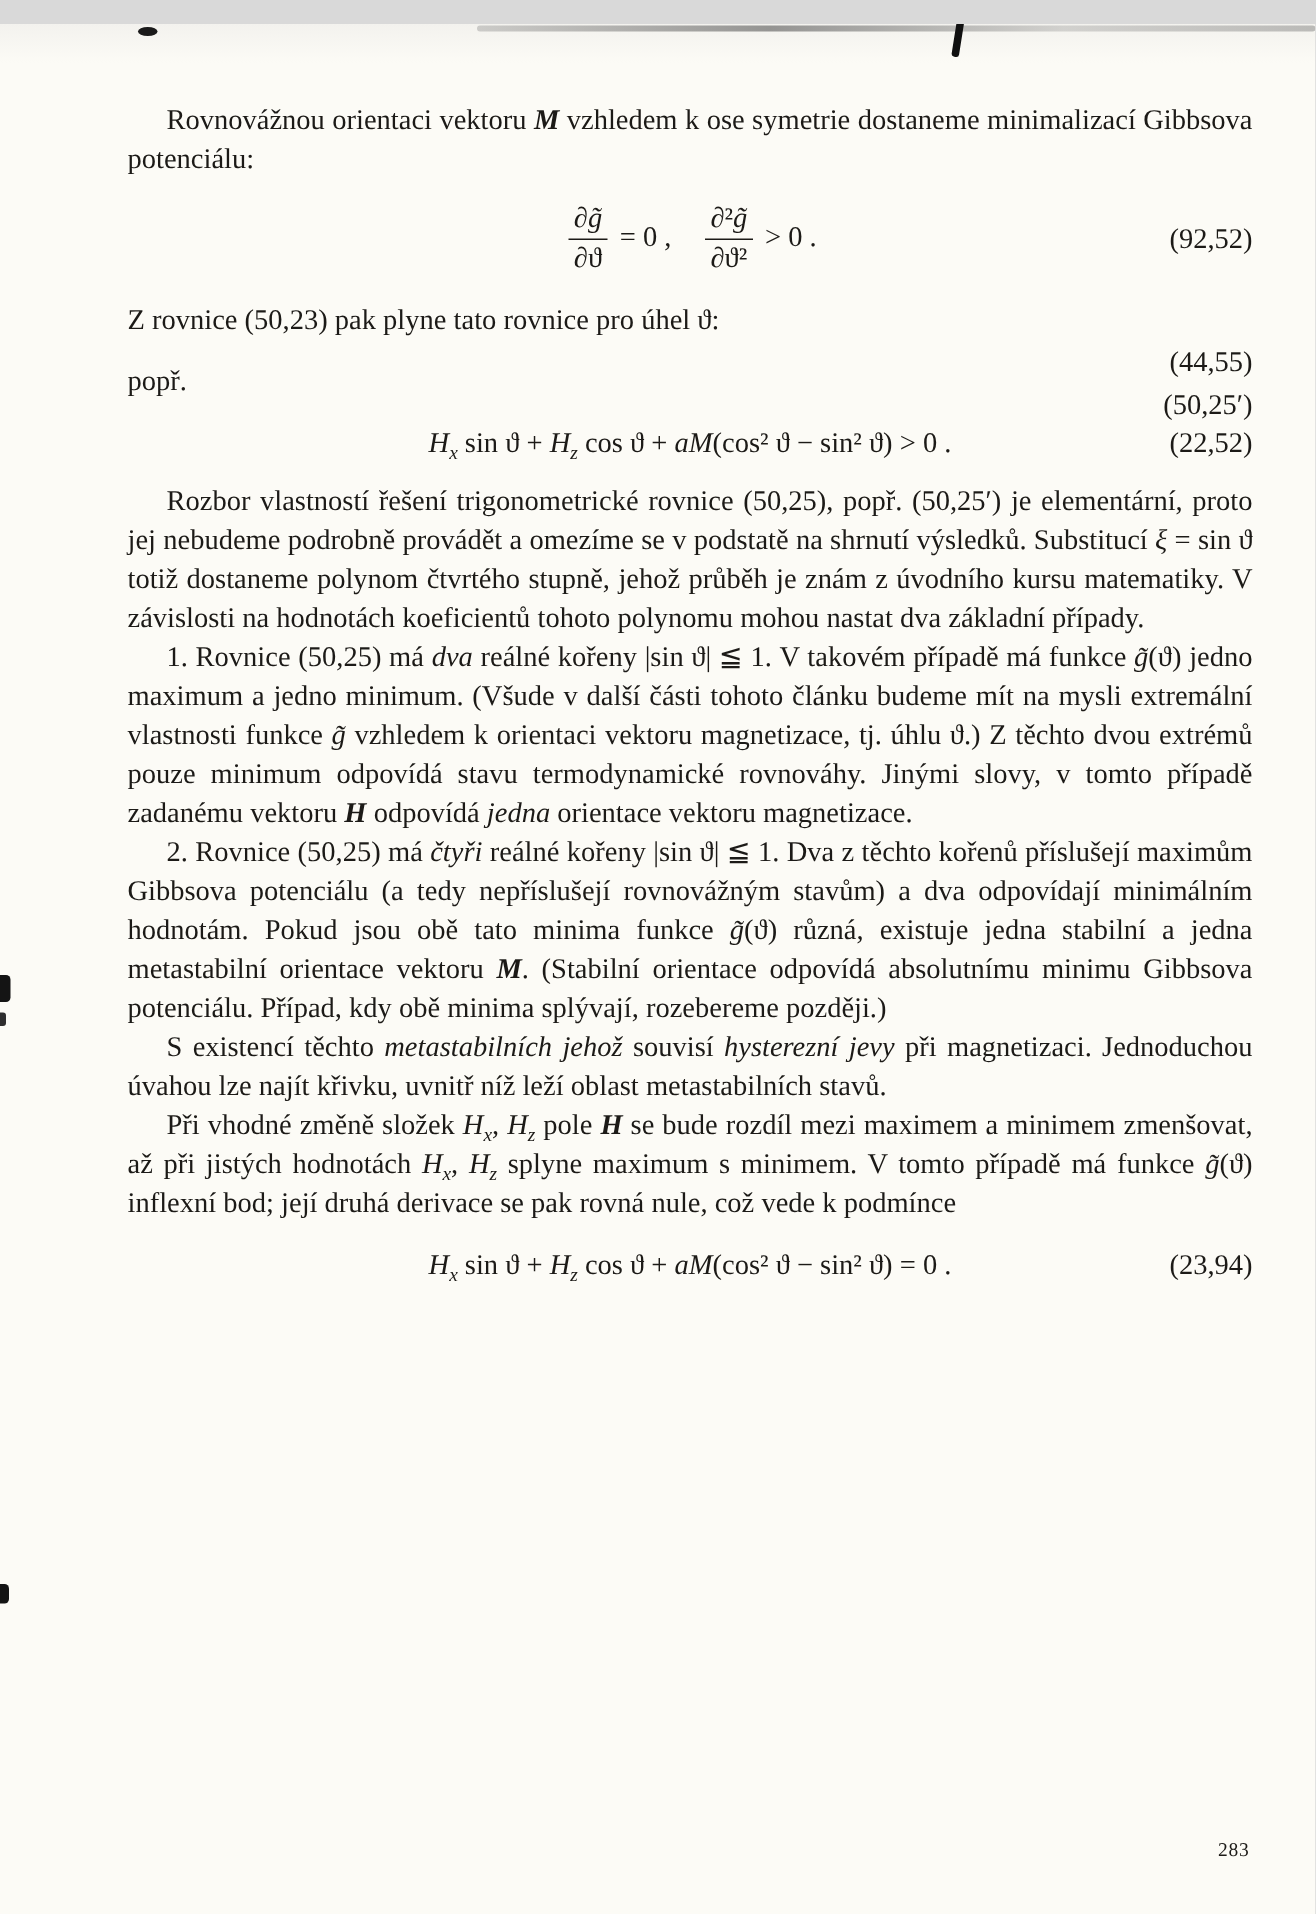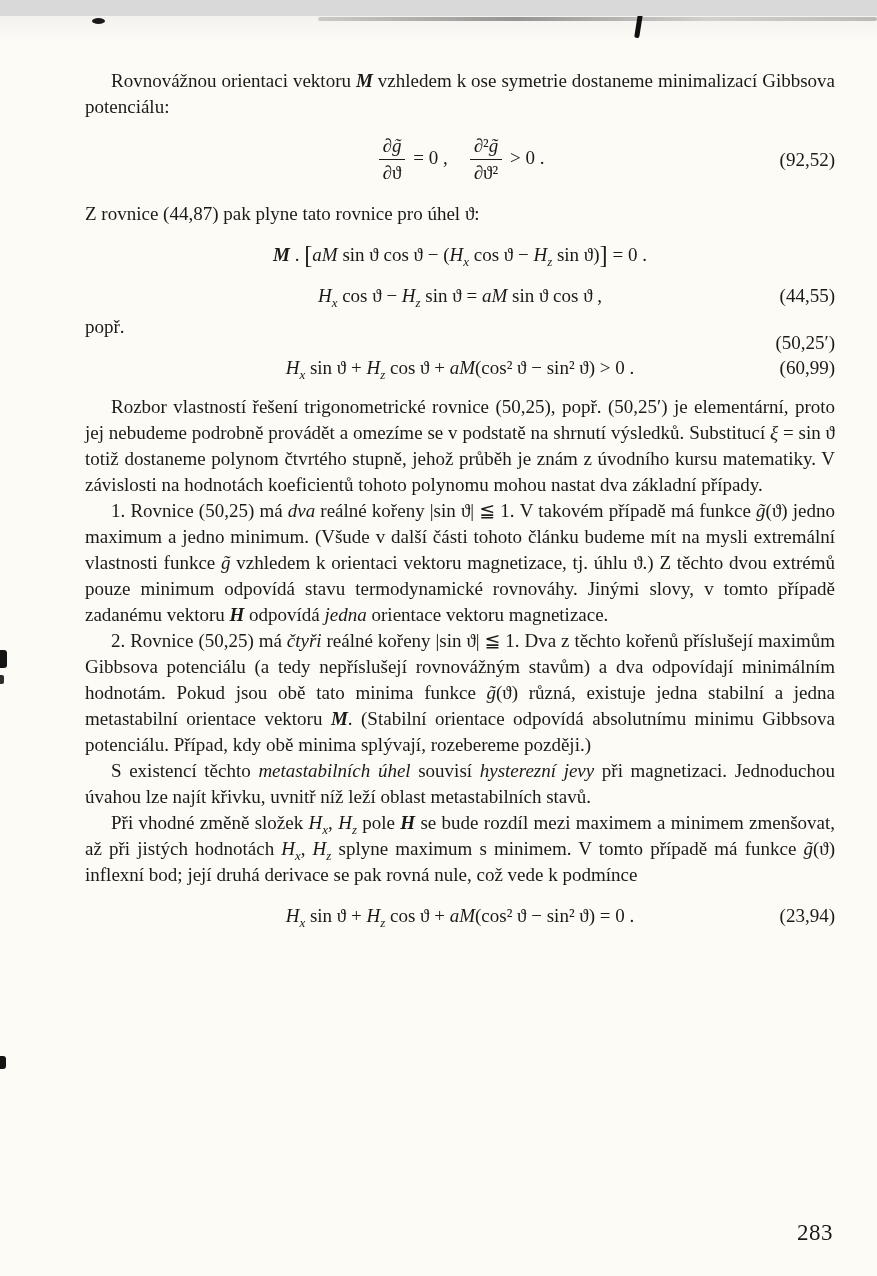--- a/index.html
+++ b/index.html
@@ -22,21 +22,21 @@
   .eq-row.tight-bottom{margin-bottom:5px;}
   .eq-row.tight-top{margin-top:3px;}
   .eq-row.frac-row{margin:14px 0 16px 0;}
   .eq-body{display:inline-block;white-space:nowrap;}
   .eq-tag{position:absolute;right:0;top:50%;transform:translateY(-50%);}
   .frac{display:inline-flex;flex-direction:column;vertical-align:middle;text-align:center;margin:0 3px;}
   .frac .fnum{display:block;line-height:24px;padding:0 4px 1px 4px;border-bottom:1.6px solid #1c1a17;}
   .frac .fden{display:block;line-height:24px;padding:1px 4px 0 4px;}
   sub{font-size:0.68em;line-height:0;}
   .big{font-size:1.28em;line-height:1;vertical-align:-0.07em;}
-  .page-number{position:absolute;right:44px;bottom:46px;font-size:23px;letter-spacing:0.5px;}
+  .page-number{position:absolute;right:44px;bottom:46px;font-size:13px;letter-spacing:0.5px;}
   
   .artifact{position:absolute;}
   .streak-top{top:1px;left:318px;width:559px;height:4px;border-radius:2px;
     background:linear-gradient(90deg,rgba(110,110,110,.30),rgba(70,70,70,.55) 35%,rgba(120,120,120,.28) 70%,rgba(100,100,100,.40));}
   .pen-mark{top:-2px;left:636px;width:5px;height:24px;background:#101010;border-radius:2px;transform:rotate(9deg);}
   .speck-corner{top:2px;left:92px;width:13px;height:6px;background:#1a1a1a;border-radius:50%;}
   .speck-left-1{top:634px;left:0;width:7px;height:18px;background:#141414;border-radius:0 3px 3px 0;}
   .speck-left-2{top:659px;left:0;width:4px;height:9px;background:#2e2e2e;border-radius:0 2px 2px 0;}
   .speck-left-3{top:1040px;left:0;width:6px;height:13px;background:#141414;border-radius:0 3px 3px 0;}
 </style>
@@ -60,52 +60,47 @@
       <span class="eq-body"><span class="frac">
             <span class="fnum">∂<i>g̃</i></span>
             <span class="fden">∂ϑ</span>
           </span> = 0 , <span class="frac">
             <span class="fnum">∂²<i>g̃</i></span>
             <span class="fden">∂ϑ²</span>
           </span> &gt; 0 .</span>
       <span class="eq-tag">(92,52)</span>
     </div>
 
-    <p class="para lead">Z rovnice (44,87) pak plyne tato rovnice pro úhel ϑ:</p>
+    <p class="para lead">Z rovnice (50,23) pak plyne tato rovnice pro úhel ϑ:</p>
 
-    <div class="eq-row">
-      <span class="eq-body"><b><i>M</i></b> . <span class="big">[</span><i>aM</i> sin ϑ cos ϑ − (<i>H<sub>x</sub></i> cos ϑ − <i>H<sub>z</sub></i> sin ϑ)<span class="big">]</span> = 0 .</span>
-      <span class="eq-tag"></span>
-    </div>
 
 
     <div class="eq-row tight-bottom">
-      <span class="eq-body"><i>H<sub>x</sub></i> cos ϑ − <i>H<sub>z</sub></i> sin ϑ = <i>aM</i> sin ϑ cos ϑ ,</span>
       <span class="eq-tag">(44,55)</span>
     </div>
 
     <p class="para popr-line">popř.</p>
 
     <div class="eq-row tight-top">
       <span class="eq-tag">(50,25′)</span>
     </div>
 
 
     <div class="eq-row">
       <span class="eq-body"><i>H<sub>x</sub></i> sin ϑ + <i>H<sub>z</sub></i> cos ϑ + <i>aM</i>(cos² ϑ − sin² ϑ) &gt; 0 .</span>
-      <span class="eq-tag">(60,99)</span>
+      <span class="eq-tag">(22,52)</span>
     </div>
 
     <p class="para indent">Rozbor vlastností řešení trigonometrické rovnice (50,25), popř. (50,25′) je elementární, proto jej nebudeme podrobně provádět a omezíme se v podstatě na shrnutí výsledků. Substitucí <i>ξ</i> = sin ϑ totiž dostaneme polynom čtvrtého stupně, jehož průběh je znám z úvodního kursu matematiky. V závislosti na hodnotách koeficientů tohoto polynomu mohou nastat dva základní případy.</p>
 
     <p class="para indent">1. Rovnice (50,25) má <i>dva</i> reálné kořeny |sin ϑ| ≦ 1. V takovém případě má funkce <i>g̃</i>(ϑ) jedno maximum a jedno minimum. (Všude v další části tohoto článku budeme mít na mysli extremální vlastnosti funkce <i>g̃</i> vzhledem k orientaci vektoru magnetizace, tj. úhlu ϑ.) Z těchto dvou extrémů pouze minimum odpovídá stavu termodynamické rovnováhy. Jinými slovy, v tomto případě zadanému vektoru <b><i>H</i></b> odpovídá <i>jedna</i> orientace vektoru magnetizace.</p>
 
     <p class="para indent">2. Rovnice (50,25) má <i>čtyři</i> reálné kořeny |sin ϑ| ≦ 1. Dva z těchto kořenů příslušejí maximům Gibbsova potenciálu (a tedy nepříslušejí rovnovážným stavům) a dva odpovídají minimálním hodnotám. Pokud jsou obě tato minima funkce <i>g̃</i>(ϑ) různá, existuje jedna stabilní a jedna metastabilní orientace vektoru <b><i>M</i></b>. (Stabilní orientace odpovídá absolutnímu minimu Gibbsova potenciálu. Případ, kdy obě minima splývají, rozebereme později.)</p>
 
-    <p class="para indent">S existencí těchto <i>metastabilních úhel</i> souvisí <i>hysterezní jevy</i> při magnetizaci. Jednoduchou úvahou lze najít křivku, uvnitř níž leží oblast metastabilních stavů.</p>
+    <p class="para indent">S existencí těchto <i>metastabilních jehož</i> souvisí <i>hysterezní jevy</i> při magnetizaci. Jednoduchou úvahou lze najít křivku, uvnitř níž leží oblast metastabilních stavů.</p>
 
     <p class="para indent">Při vhodné změně složek <i>H<sub>x</sub></i>, <i>H<sub>z</sub></i> pole <b><i>H</i></b> se bude rozdíl mezi maximem a minimem zmenšovat, až při jistých hodnotách <i>H<sub>x</sub></i>, <i>H<sub>z</sub></i> splyne maximum s minimem. V tomto případě má funkce <i>g̃</i>(ϑ) inflexní bod; její druhá derivace se pak rovná nule, což vede k podmínce</p>
 
     <div class="eq-row">
       <span class="eq-body"><i>H<sub>x</sub></i> sin ϑ + <i>H<sub>z</sub></i> cos ϑ + <i>aM</i>(cos² ϑ − sin² ϑ) = 0 .</span>
       <span class="eq-tag">(23,94)</span>
     </div>
 
   </main>
 

